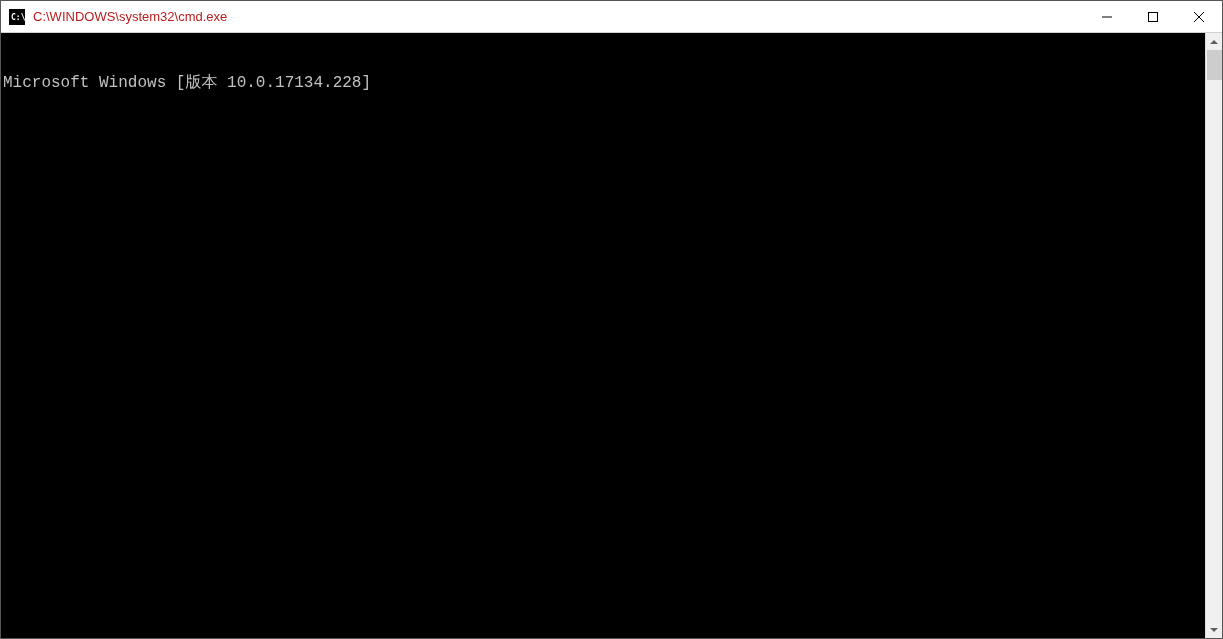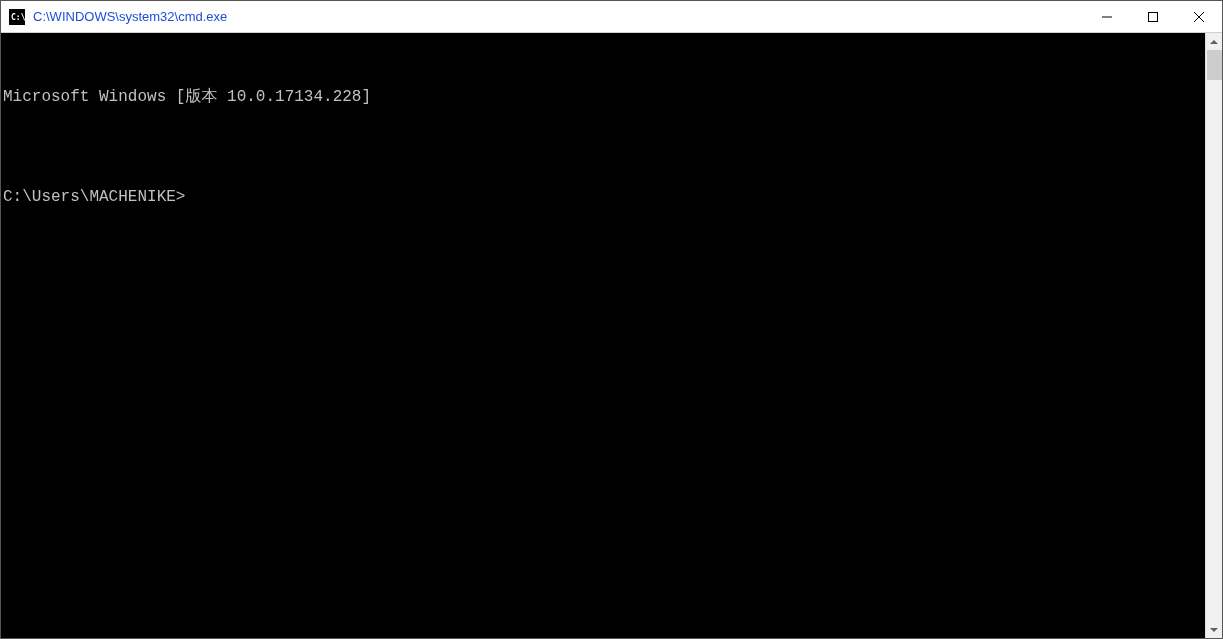--- a/index.html
+++ b/index.html
@@ -32,21 +32,21 @@
       align-items: center;
       justify-content: center;
       position: relative;
     }
     .titlebar-icon svg {
       display: block;
     }
     .titlebar-title {
       flex: 1;
       font-size: 13px;
-      color: #1d4ed8;
+      color: #b91c1c;
       white-space: nowrap;
       overflow: hidden;
     }
     .titlebar-controls {
       display: flex;
       height: 100%;
     }
     .titlebar-btn {
       width: 46px;
       height: 100%;
@@ -64,21 +64,21 @@
       display: flex;
       height: calc(100% - 32px);
     }
     .console-area {
       flex: 1;
       background: #000000;
       color: #c0c0c0;
       font-family: "NSimSun", "SimSun", "Consolas", "Courier New", monospace;
       font-size: 16px;
       line-height: 20px;
-      padding: 14px 2px;
+      padding: 0 2px;
       white-space: pre;
       overflow: hidden;
     }
     .scrollbar {
       width: 17px;
       background: #f0f0f0;
       position: relative;
       border-left: 1px solid #ddd;
     }
     .scroll-up, .scroll-down {
@@ -136,21 +136,20 @@
         <line x1="10" y1="0" x2="0" y2="10" stroke="#000" stroke-width="1"></line>
       </svg>
     </button>
   </div>
 </div>
 
 <div class="console-wrap">
   <div class="console-area">
     <span class="console-line">Microsoft Windows [版本 10.0.17134.228]</span>
     <span class="console-line"></span>
-    <span class="prompt-line"><span>C:\Users\MACHENIKE&gt;</span></span>
   </div>
   <div class="scrollbar">
     <div class="scroll-up">
       <svg width="8" height="4" viewBox="0 0 8 4">
           <path d="M4 0 L8 4 L0 4 Z" fill="#606060"></path>
         </svg>
     </div>
     <div class="scroll-thumb"></div>
     <div class="scroll-down">
       <svg width="8" height="4" viewBox="0 0 8 4">

